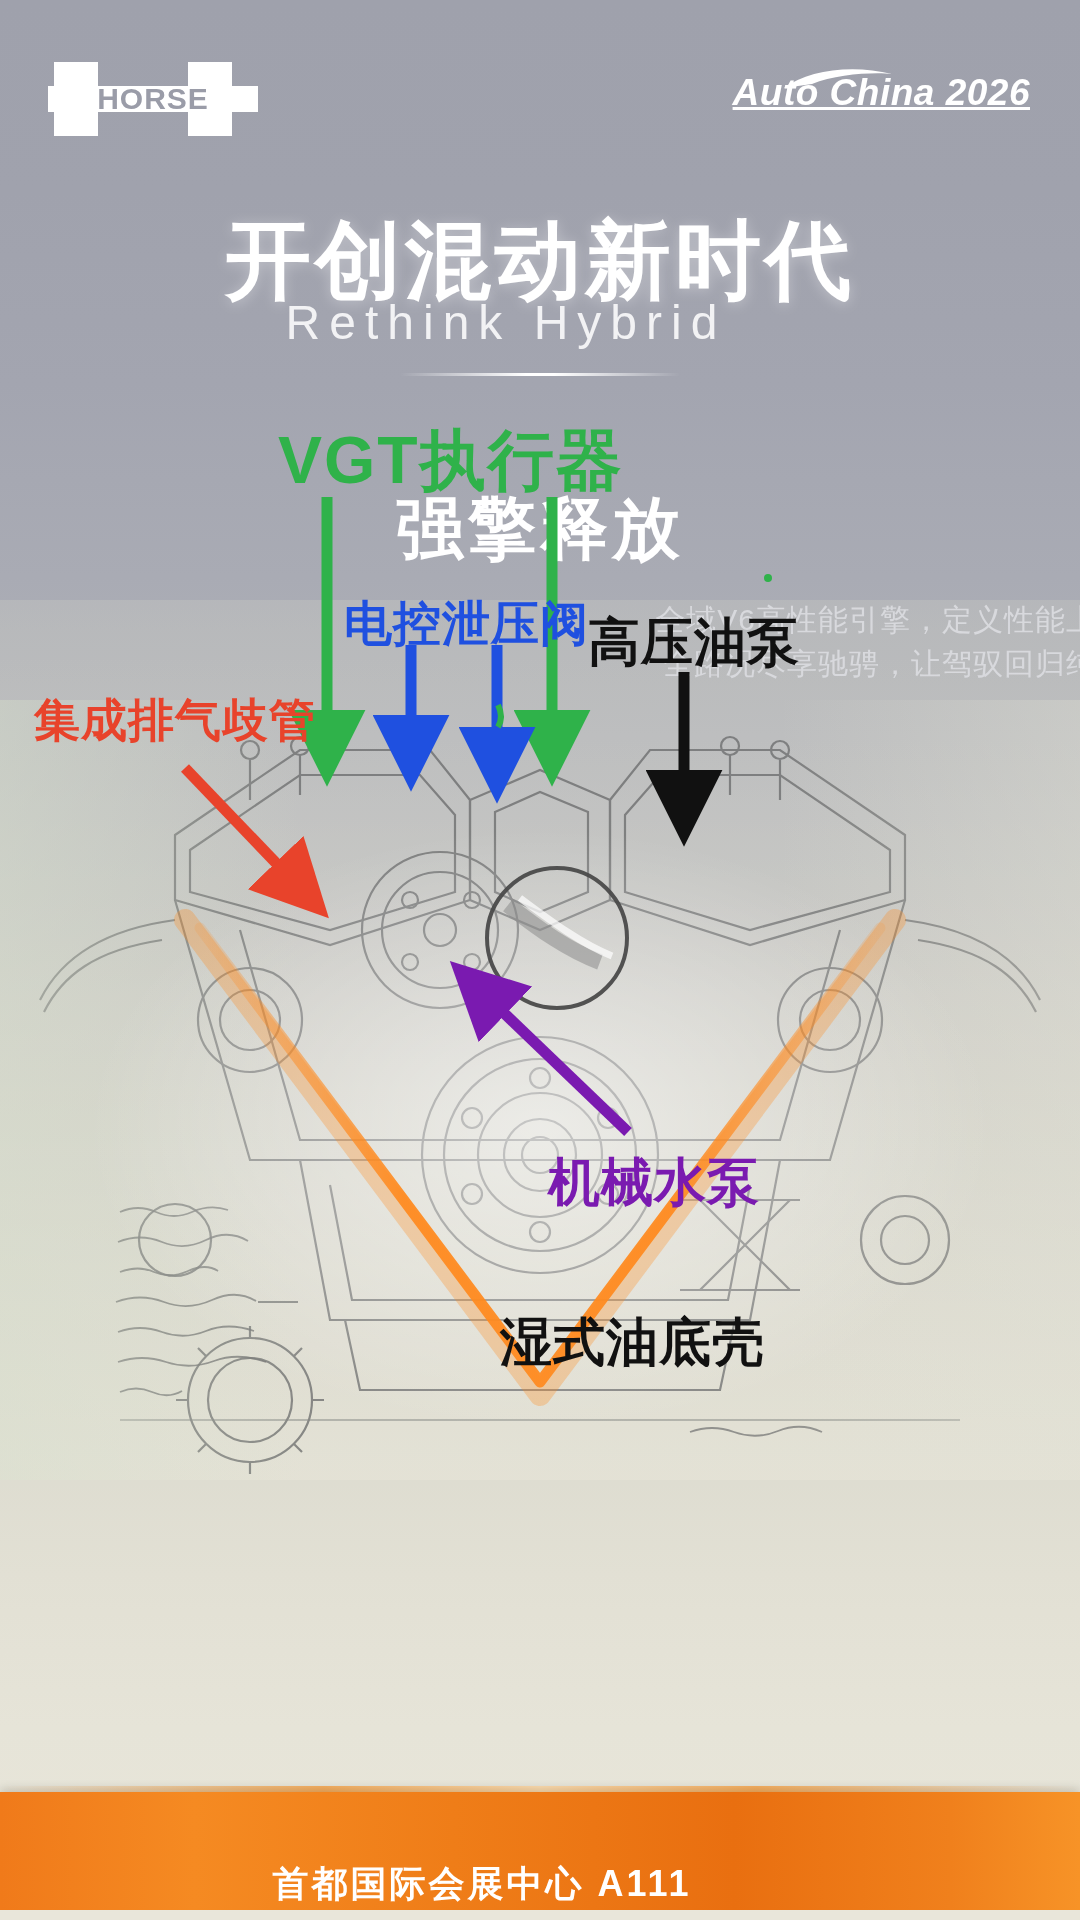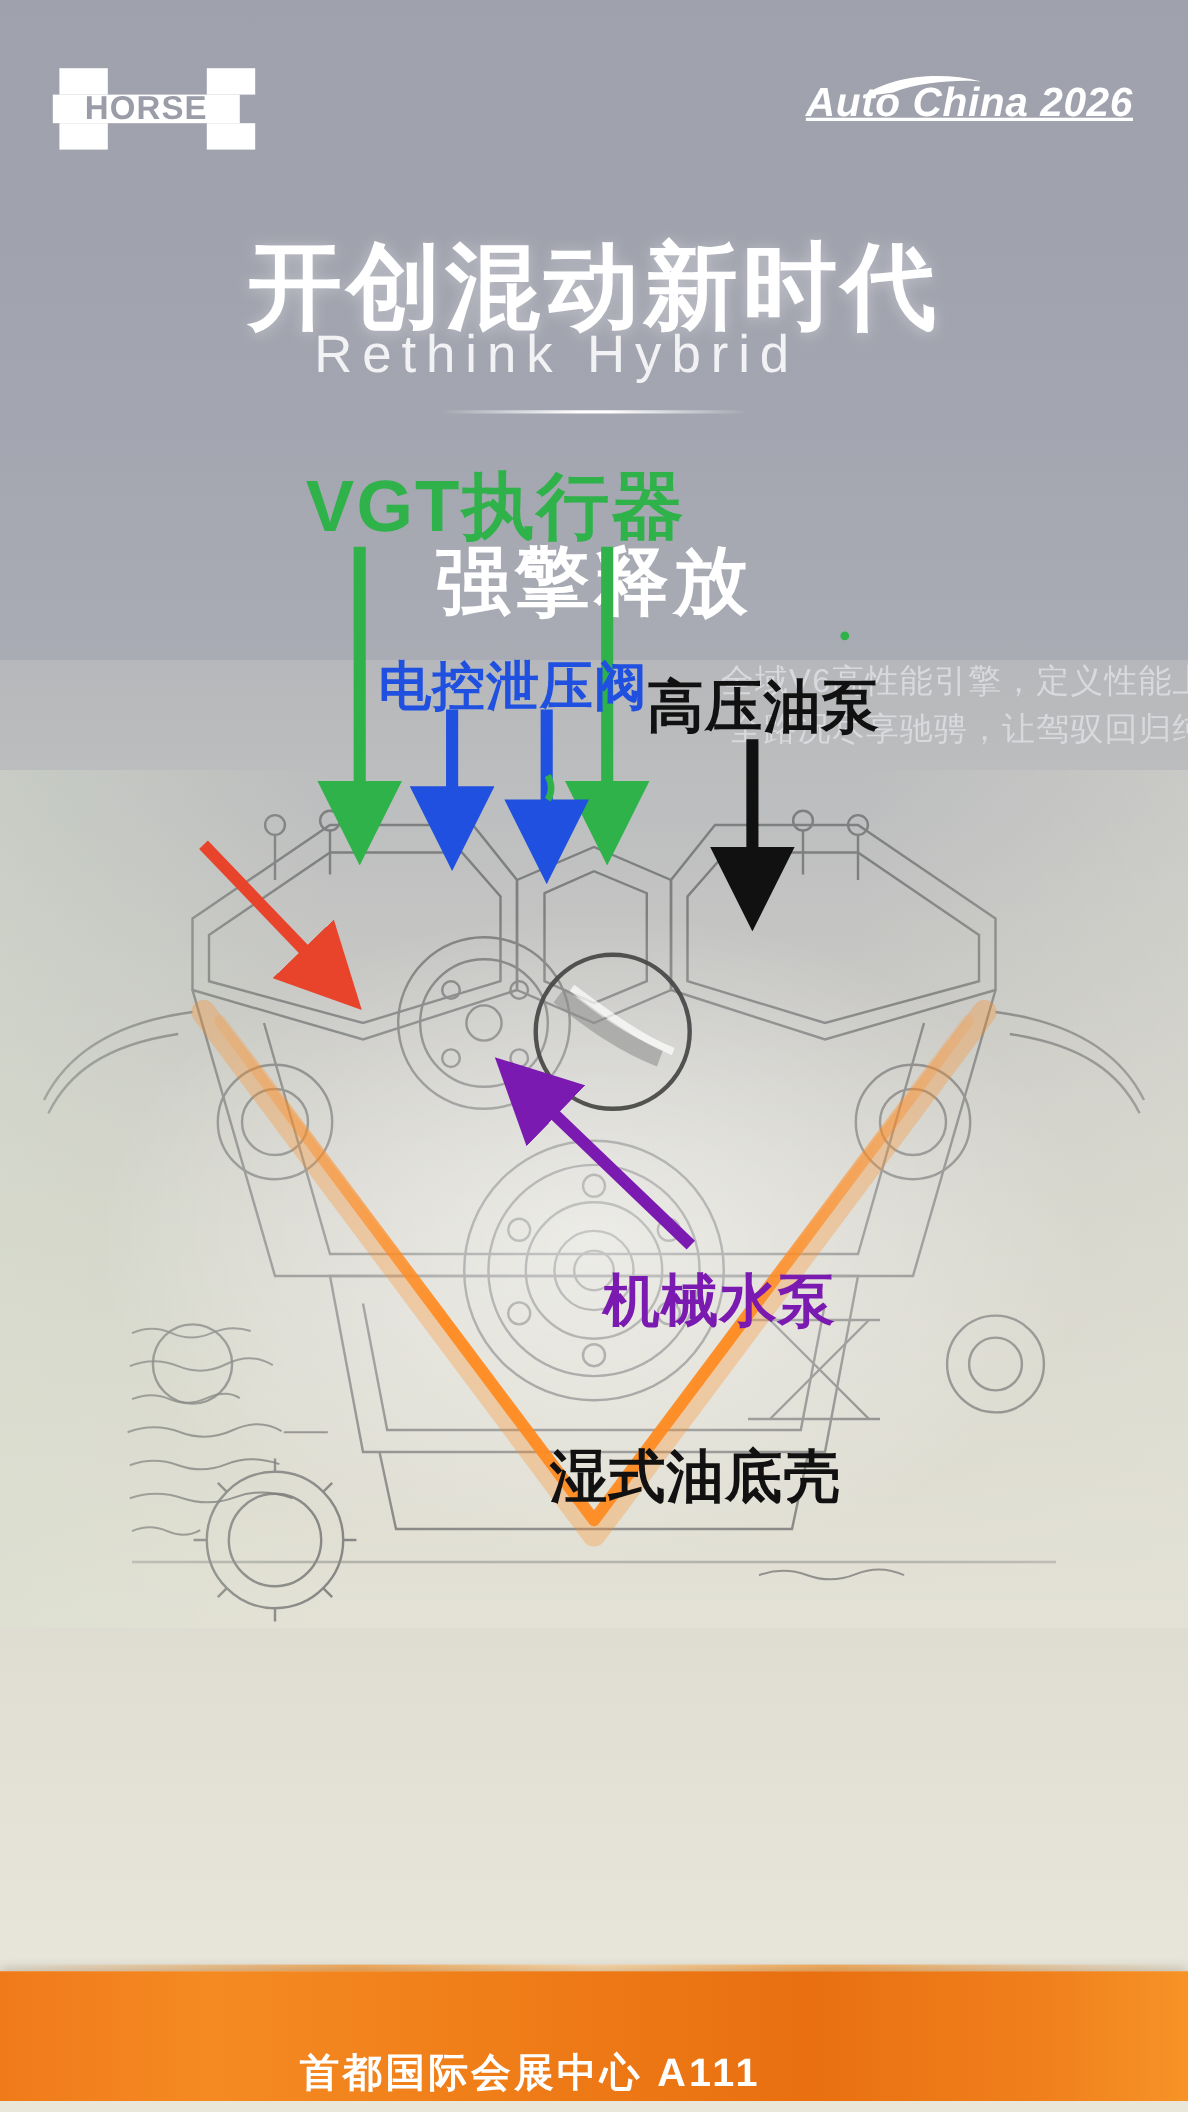--- a/index.html
+++ b/index.html
@@ -40,21 +40,21 @@
       linear-gradient(90deg, rgba(214,222,204,.45) 0%, rgba(255,255,255,0) 28%, rgba(255,255,255,0) 72%, rgba(226,226,214,.35) 100%);
     pointer-events:none;
   }
 
   
   #logo{
     position:absolute;left:48px;top:62px;width:210px;height:72px;
   }
   .logo-sq{position:absolute;background:#fff;}
   .logo-word{
-    position:absolute;left:0;top:24px;width:170px;height:26px;
+    position:absolute;left:0;top:24px;width:210px;height:26px;
     background:#fff;color:#9a9ca8;
     font-weight:bold;font-size:30px;letter-spacing:1px;
     line-height:26px;text-align:center;
   }
   #show-brand{
     position:absolute;right:50px;top:72px;
     color:#fff;font-style:italic;font-weight:bold;
     font-size:37px;letter-spacing:.5px;white-space:nowrap;
     font-family:"Liberation Sans","DejaVu Sans",sans-serif;
     text-decoration:underline;
@@ -315,20 +315,21 @@
       </g>
 
       <circle cx="768" cy="578" r="4" fill="#2fb24a"></circle>
       <path d="M498 705 q6 12 0 22" stroke="#2fb24a" stroke-width="6" fill="none"></path>
     </svg>
   </div>
 
   <div class="anno" id="anno-vgt">VGT执行器</div>
   <div class="anno" id="anno-relief">电控泄压阀</div>
   <div class="anno" id="anno-hpfp">高压油泵</div>
+  <div class="anno" id="anno-manifold">集成排气歧管</div>
   <div class="anno" id="anno-pump">机械水泵</div>
   <div class="anno" id="anno-sump">湿式油底壳</div>
 
   <div id="banner-edge"></div>
   <div id="banner">
     <div id="banner-line2">首都国际会展中心 A111</div>
   </div>
   <div id="banner-tail"></div>
 
 </div>

